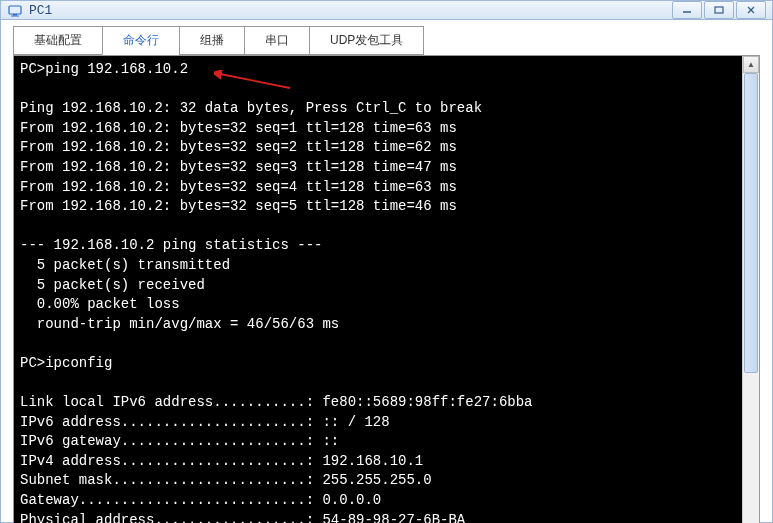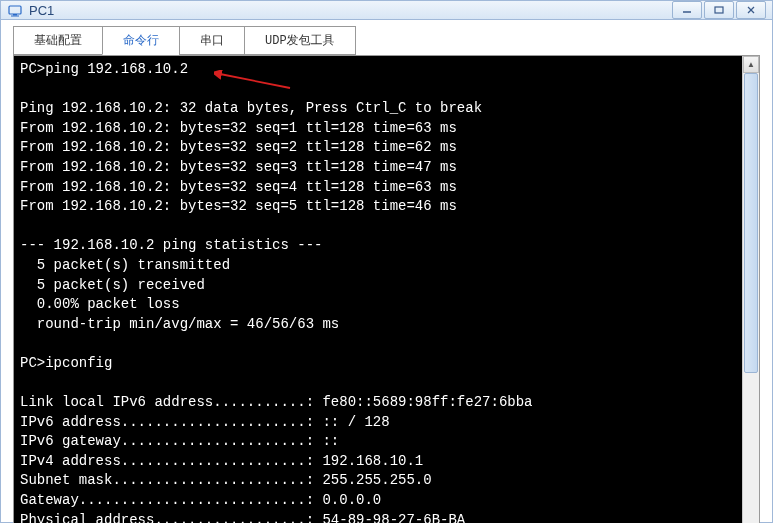--- a/index.html
+++ b/index.html
@@ -1,24 +1,24 @@
 <!DOCTYPE html>
 <html><head>
   <meta charset="utf-8">
   <style>
     * { margin: 0; padding: 0; box-sizing: border-box; }
     body { font-family: "Microsoft YaHei", Arial, sans-serif; background: #f0f0f0; width: 773px; height: 523px; overflow: hidden; }
     .window { width: 773px; height: 523px; background: #fff; border: 1px solid #a0b8d8; display: flex; flex-direction: column; }
     .titlebar { background: linear-gradient(180deg, #eef4fb 0%, #d8e6f5 100%); height: 28px; display: flex; align-items: center; padding: 0 6px; border-bottom: 1px solid #a0b8d8; position: relative; }
     .titlebar .icon { width: 16px; height: 16px; margin-right: 6px; display: flex; align-items: center; justify-content: center; }
-    .titlebar .title { color: #2a4a7a; font-size: 13px; flex: 1; }
+    .titlebar .title { color: #2a4a7a; font-size: 13px; flex: 1; font-family: Liberation Mono, monospace; }
     .win-controls { display: flex; gap: 2px; }
     .win-btn { width: 30px; height: 18px; background: linear-gradient(180deg, #f5f9fd 0%, #d8e6f5 100%); border: 1px solid #9ab4d4; border-radius: 2px; display: flex; align-items: center; justify-content: center; font-size: 10px; color: #3a5a8a; cursor: pointer; }
     .tabs { display: flex; padding: 6px 12px 0 12px; gap: 0; background: #fff; }
-    .tab { padding: 5px 20px; border: 1px solid #999; background: #fff; font-size: 12px; color: #333; cursor: pointer; margin-right: -1px; font-family: Liberation Mono, monospace; }
+    .tab { padding: 5px 20px; border: 1px solid #999; background: #fff; font-size: 12px; color: #333; cursor: pointer; margin-right: -1px; }
     .tab.active { color: #2a6ac8; font-weight: 500; border-bottom: 1px solid #fff; }
     .terminal-wrap { flex: 1; margin: 0 12px 12px 12px; position: relative; display: flex; border: 1px solid #999; }
     .terminal { flex: 1; background: #000; color: #fff; font-family: "Courier New", monospace; font-size: 14px; line-height: 1.4; padding: 4px 6px; white-space: pre; overflow: hidden; position: relative; }
     .scrollbar { width: 17px; background: #f0f0f0; border-left: 1px solid #ccc; position: relative; }
     .scroll-arrow { width: 100%; height: 17px; background: linear-gradient(180deg, #f5f5f5, #e0e0e0); border: 1px solid #bbb; display: flex; align-items: center; justify-content: center; font-size: 8px; color: #555; cursor: pointer; }
     .scroll-track { flex: 1; }
     .scroll-thumb { position: absolute; top: 17px; left: 1px; right: 1px; height: 300px; background: linear-gradient(90deg, #d8e6f5, #c4d8ef); border: 1px solid #9ab4d4; border-radius: 2px; cursor: pointer; }
     .scrollbar { display: flex; flex-direction: column; }
     .arrow-annotation { position: absolute; top: 14px; left: 200px; pointer-events: none; }
   </style>
@@ -51,20 +51,21 @@
             <line x1="2" y1="1" x2="8" y2="7" stroke="#3a5a8a" stroke-width="1.3"></line>
             <line x1="8" y1="1" x2="2" y2="7" stroke="#3a5a8a" stroke-width="1.3"></line>
           </svg>
         </div>
     </div>
   </div>
 
   <div class="tabs">
     <div class="tab">基础配置</div>
     <div class="tab active">命令行</div>
+    <div class="tab">组播</div>
     <div class="tab">串口</div>
     <div class="tab">UDP发包工具</div>
   </div>
 
   <div class="terminal-wrap">
     <div class="terminal" id="terminal">PC&gt;ping 192.168.10.2
 
 Ping 192.168.10.2: 32 data bytes, Press Ctrl_C to break
 From 192.168.10.2: bytes=32 seq=1 ttl=128 time=63 ms
 From 192.168.10.2: bytes=32 seq=2 ttl=128 time=62 ms

